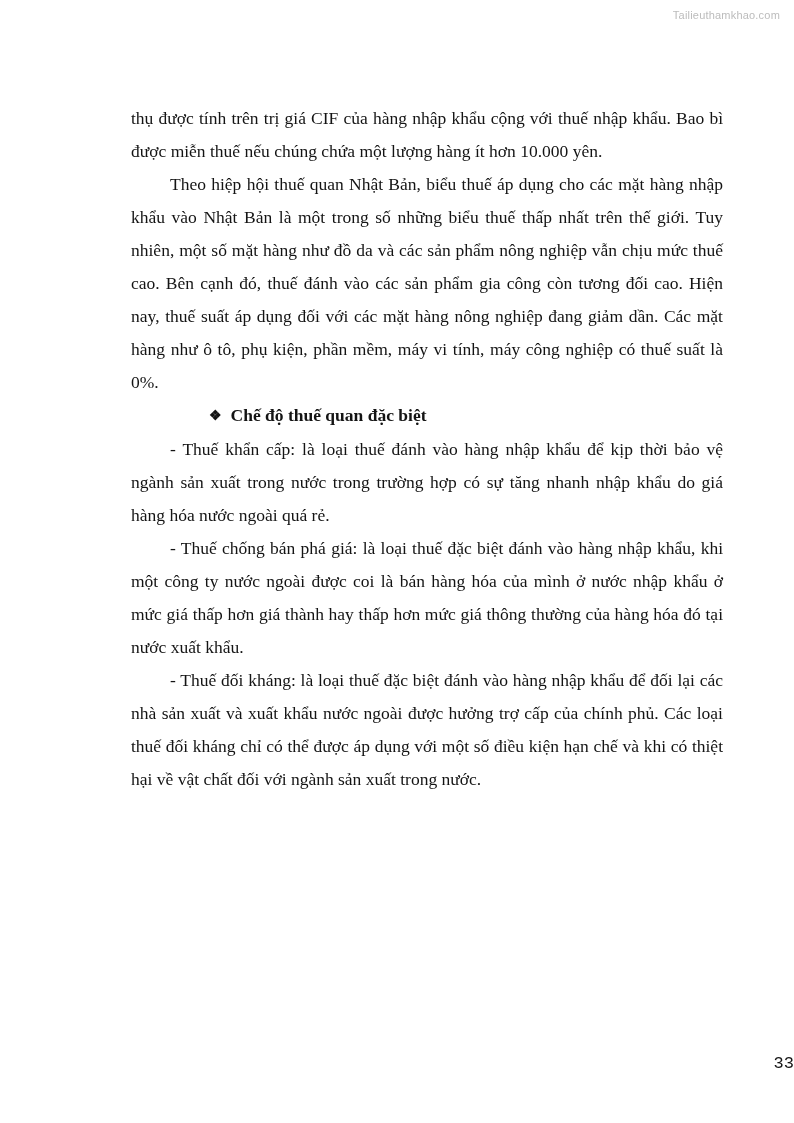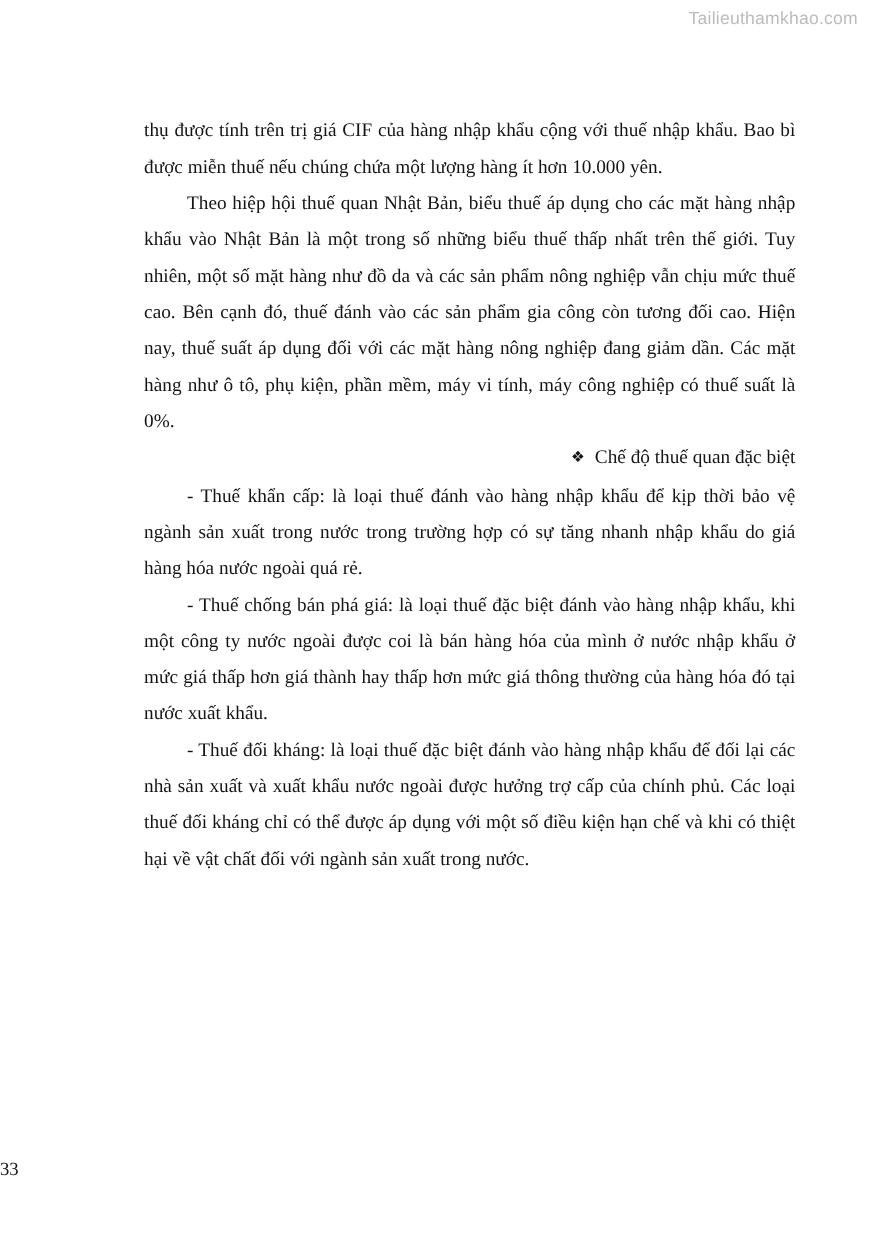--- a/index.html
+++ b/index.html
@@ -12,55 +12,55 @@
     background: #ffffff;
     font-family: "Liberation Serif", serif;
     color: #141414;
     overflow: hidden;
   }
   .watermark {
     position: absolute;
     top: 9px;
     right: 14px;
     font-family: "Liberation Sans", sans-serif;
-    font-size: 16px;
+    font-size: 11px;
     color: #bcbcbc;
     letter-spacing: 0.2px;
   }
   .content {
     position: absolute;
     top: 102px;
     left: 131px;
     width: 592px;
     font-size: 17.5px;
     line-height: 33px;
     text-align: justify;
   }
   .content p { margin: 0; text-indent: 39px; }
   .content p.no-indent { text-indent: 0; }
   .heading {
-    font-weight: normal;
+    font-weight: bold;
     text-indent: 27px;
-    text-align: right;
+    text-align: left;
   }
   .heading .bullet {
     display: inline-block;
     margin-right: 9px;
     font-size: 14px;
     transform: translateY(-1px);
   }
   .lead-italic { }
   .page-number {
     position: absolute;
     bottom: 50px;
     left: 0;
     width: 100%;
-    text-align: left;
+    text-align: right;
     font-size: 17px;
-    font-family: Liberation Serif, serif;
+    font-family: Liberation Mono, monospace;
     color: #141414;
   }
 </style>
 </head>
 <body>
 
 <div class="page">
 
   <div class="watermark">Tailieuthamkhao.com</div>
 

